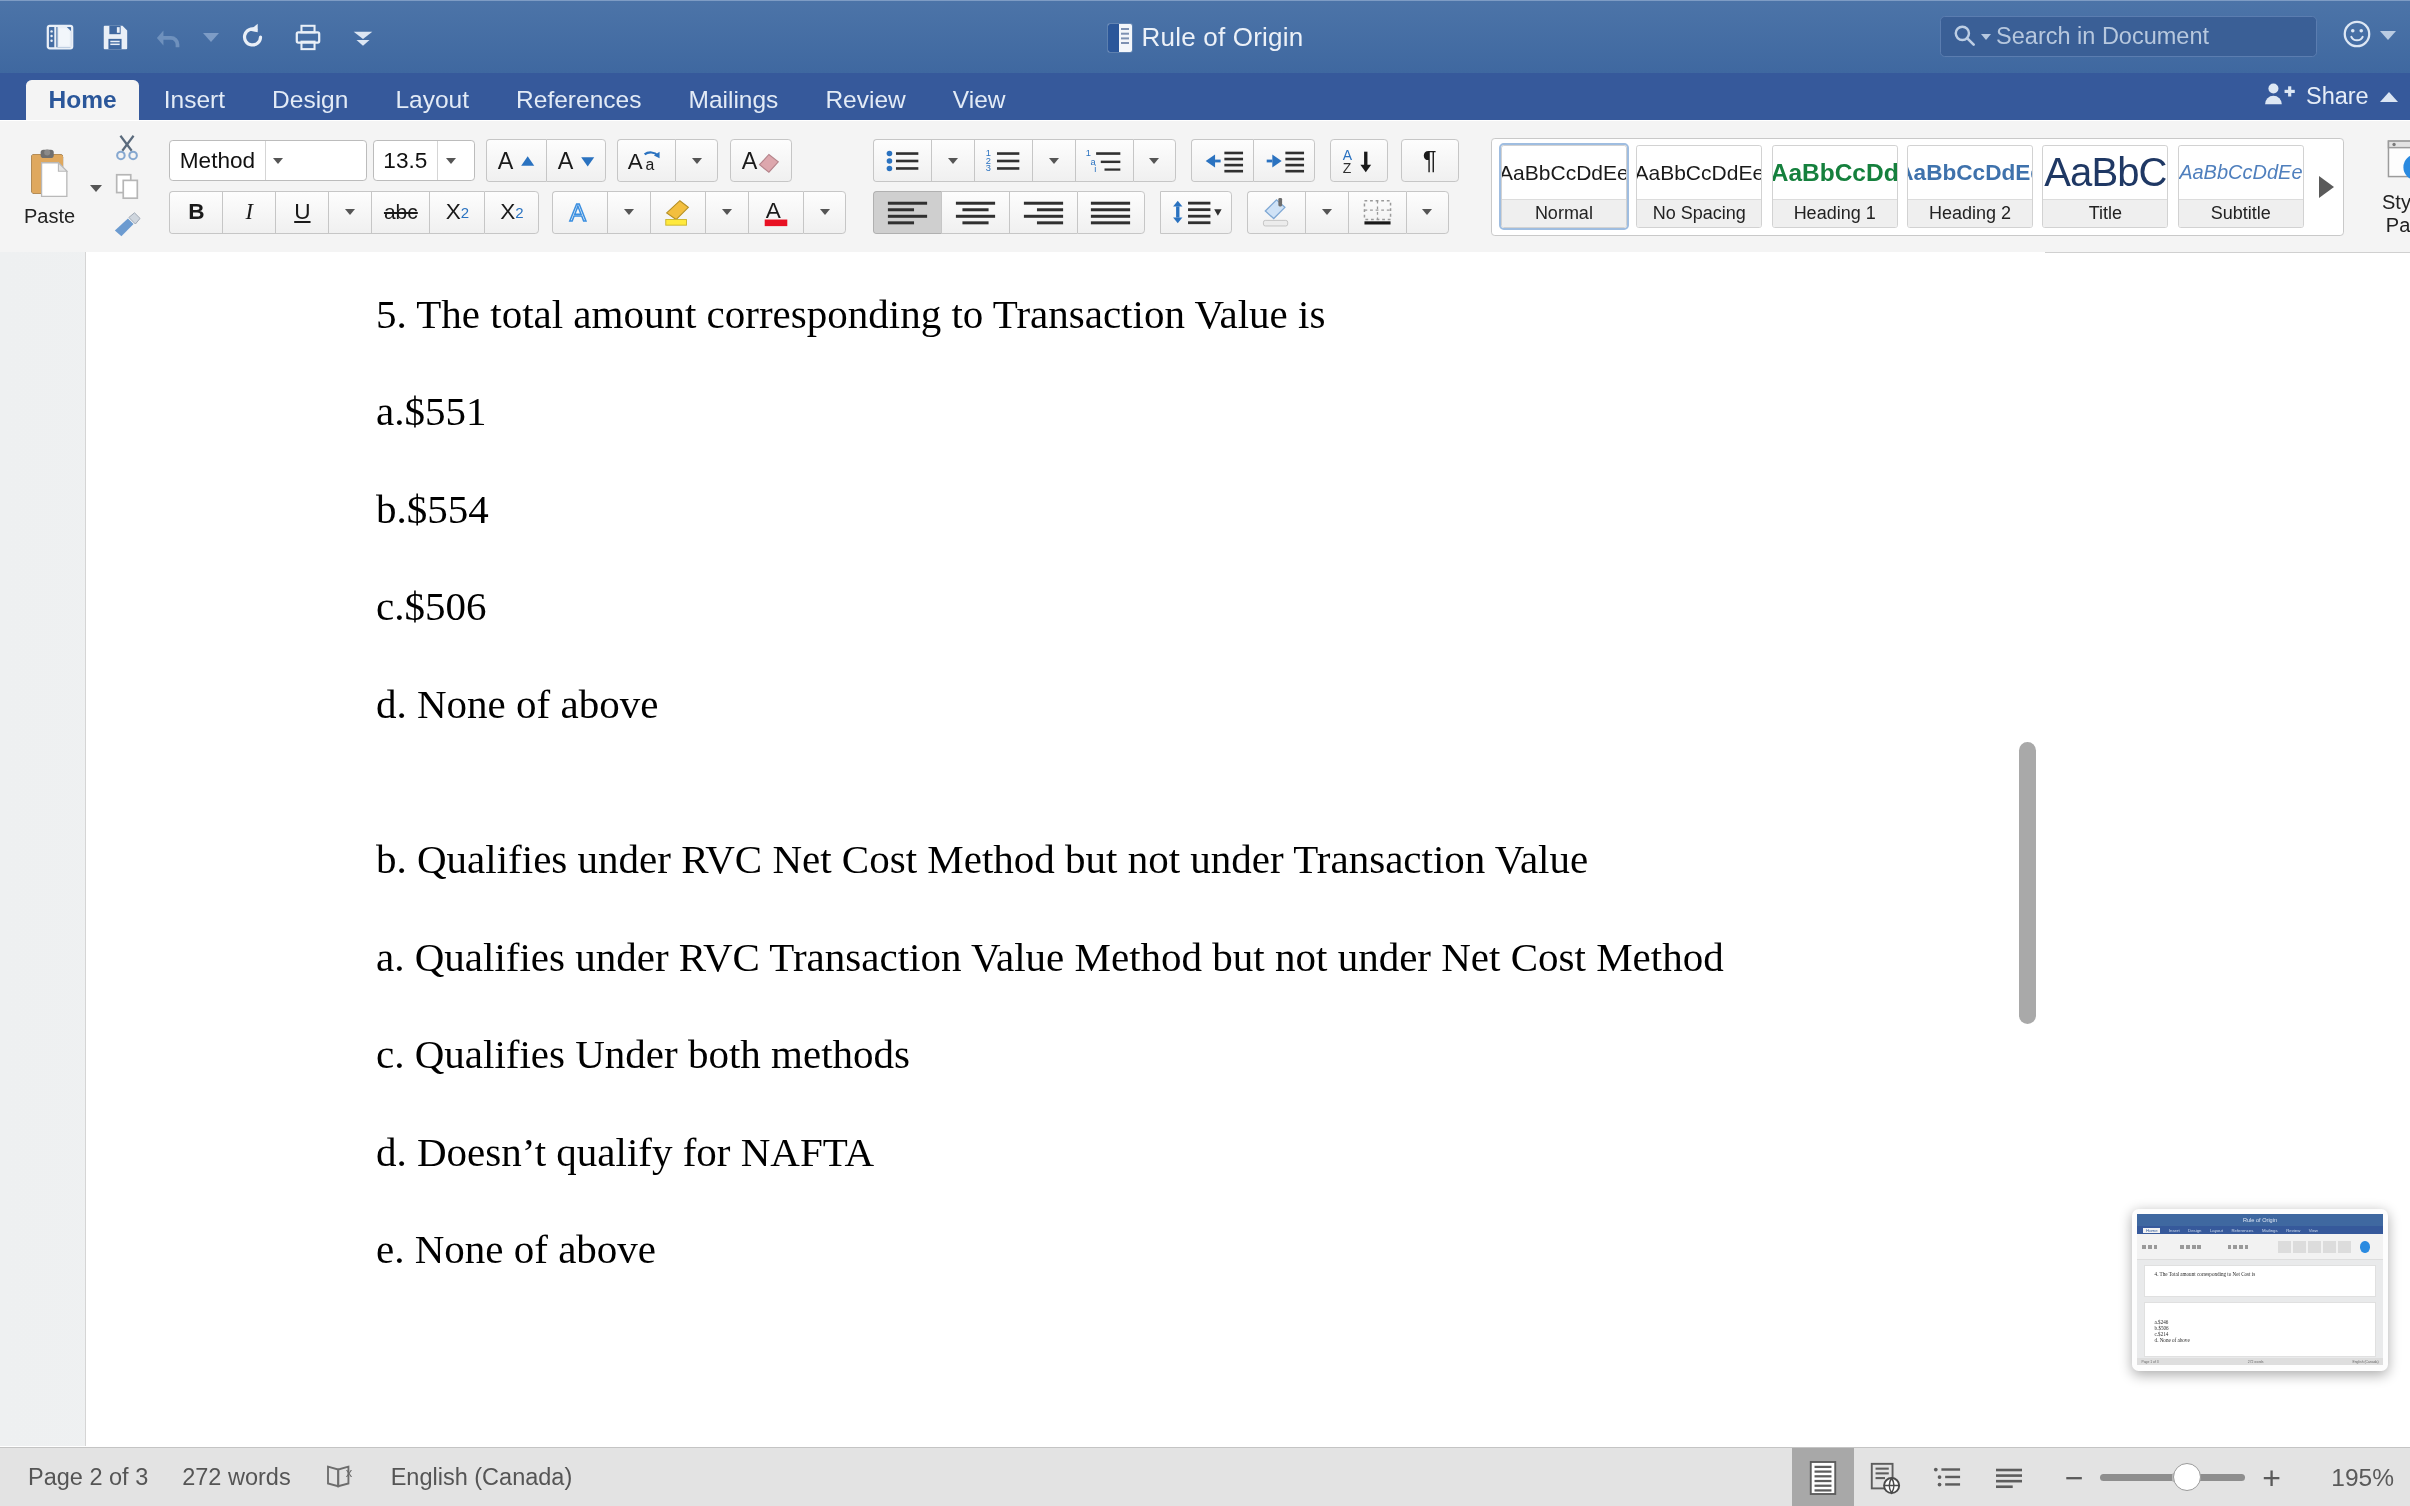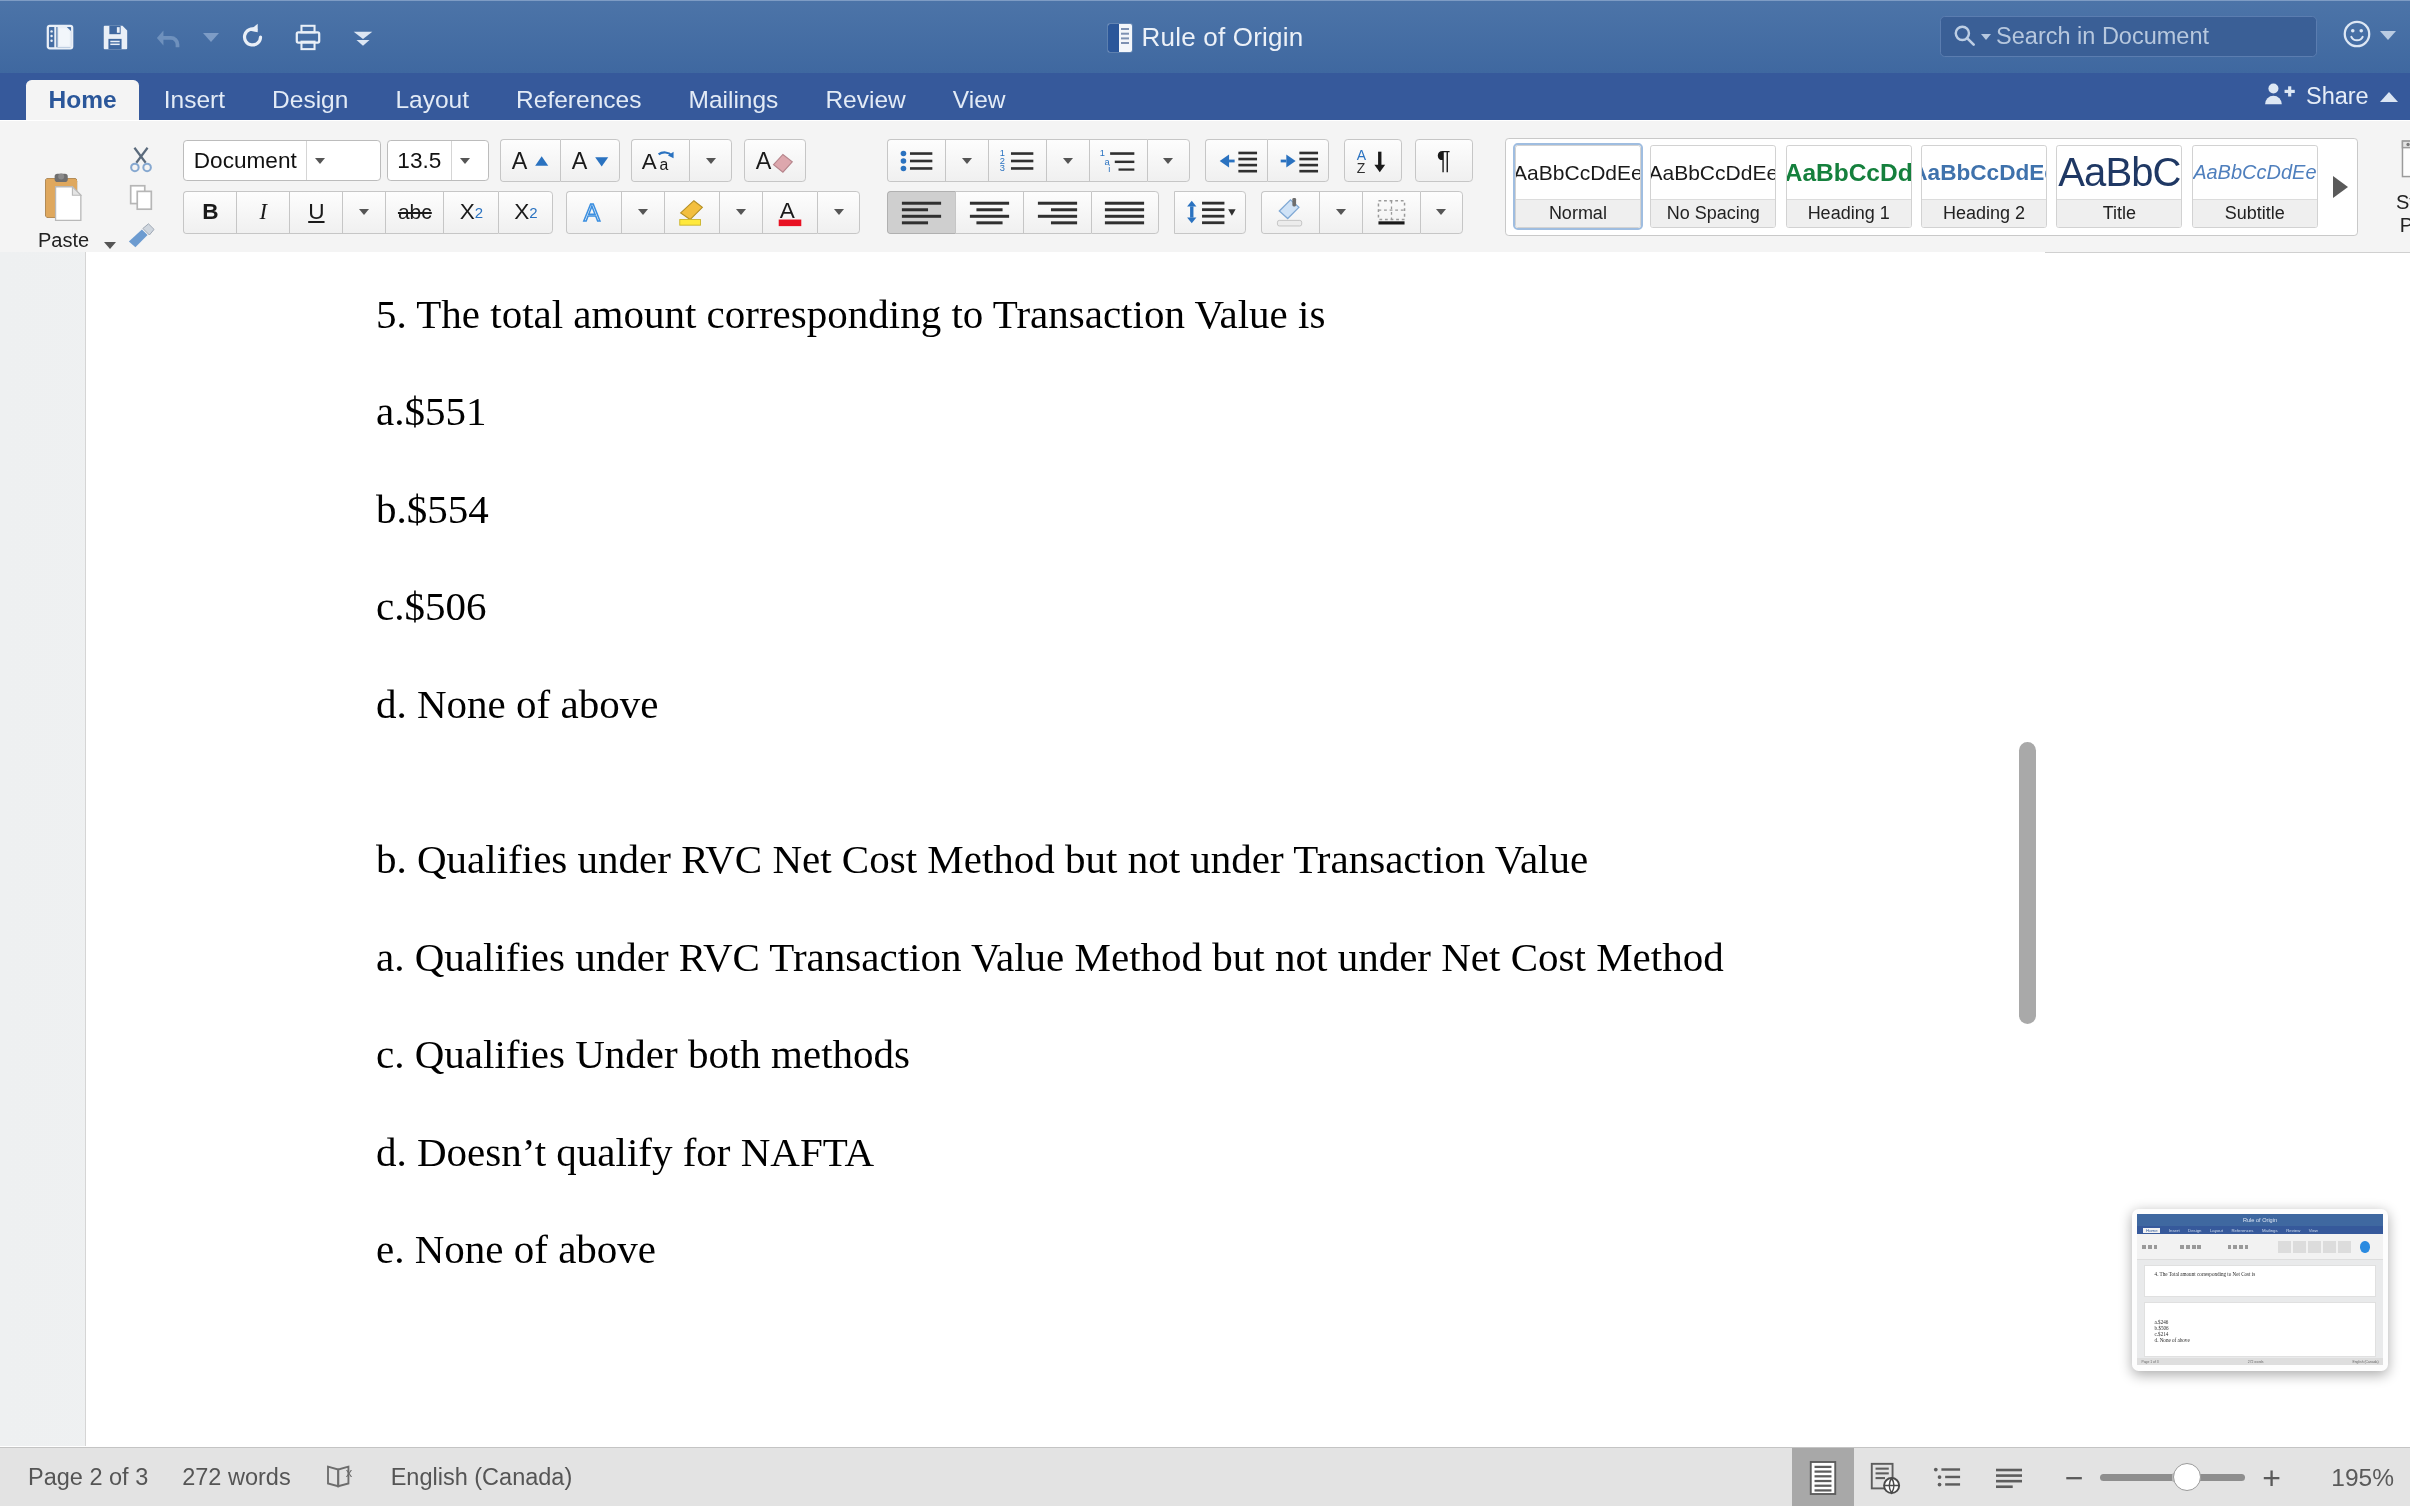--- a/index.html
+++ b/index.html
@@ -84,21 +84,21 @@
   
   .ribbon {
     position: absolute; left: 0; top: 121px; width: 2411px; height: 132px;
     background: #f4f4f4; border-bottom: 0.9px solid #d0d0d0;
     display: flex; align-items: stretch;
   }
   .grp { display: flex; align-items: center; padding: 0 5.6px; }
   .vsep { width: 0.9px; height: 92px; background: #d8d8d8; align-self: center; margin: 0 7.5px; }
 
   
-  .paste-grp { display: flex; align-items: flex-end; padding-left: 27px; }
+  .paste-grp { display: flex; align-items: center; padding-left: 13px; }
   .paste-btn { display: flex; flex-direction: column; align-items: center; width: 73px; }
   .paste-lbl { font-size: 20px; color: #222; margin-top: 1.9px; }
   .paste-caret { margin-left: 3.8px; }
   .cut-col { display: flex; flex-direction: column; align-items: center; gap: 5.6px; margin-left: 9.4px; }
 
   
   .font-col { display: flex; flex-direction: column; gap: 8.5px; }
   .row { display: flex; align-items: center; gap: 5.6px; }
   .combo {
     height: 41px; background: #fff; border: 0.9px solid #bcbcbc; border-radius: 3.8px;
@@ -371,21 +371,21 @@
         </span>
       </div>
     </div>
 
     <div class="vsep"></div>
 
     <div class="grp">
       <div class="font-col">
         <div class="row">
           <div class="combo" style="width:198px">
-            <span class="val">Document</span>
+            <span class="val">Method</span>
             <span class="cdiv"></span>
             <span class="cbtn">
                 <span class="dcaret dcaret-sm"></span>
               </span>
           </div>
           <div class="combo" style="width:102px">
             <span class="val">13.5</span>
             <span class="cdiv"></span>
             <span class="cbtn">
                 <span class="dcaret dcaret-sm"></span>

